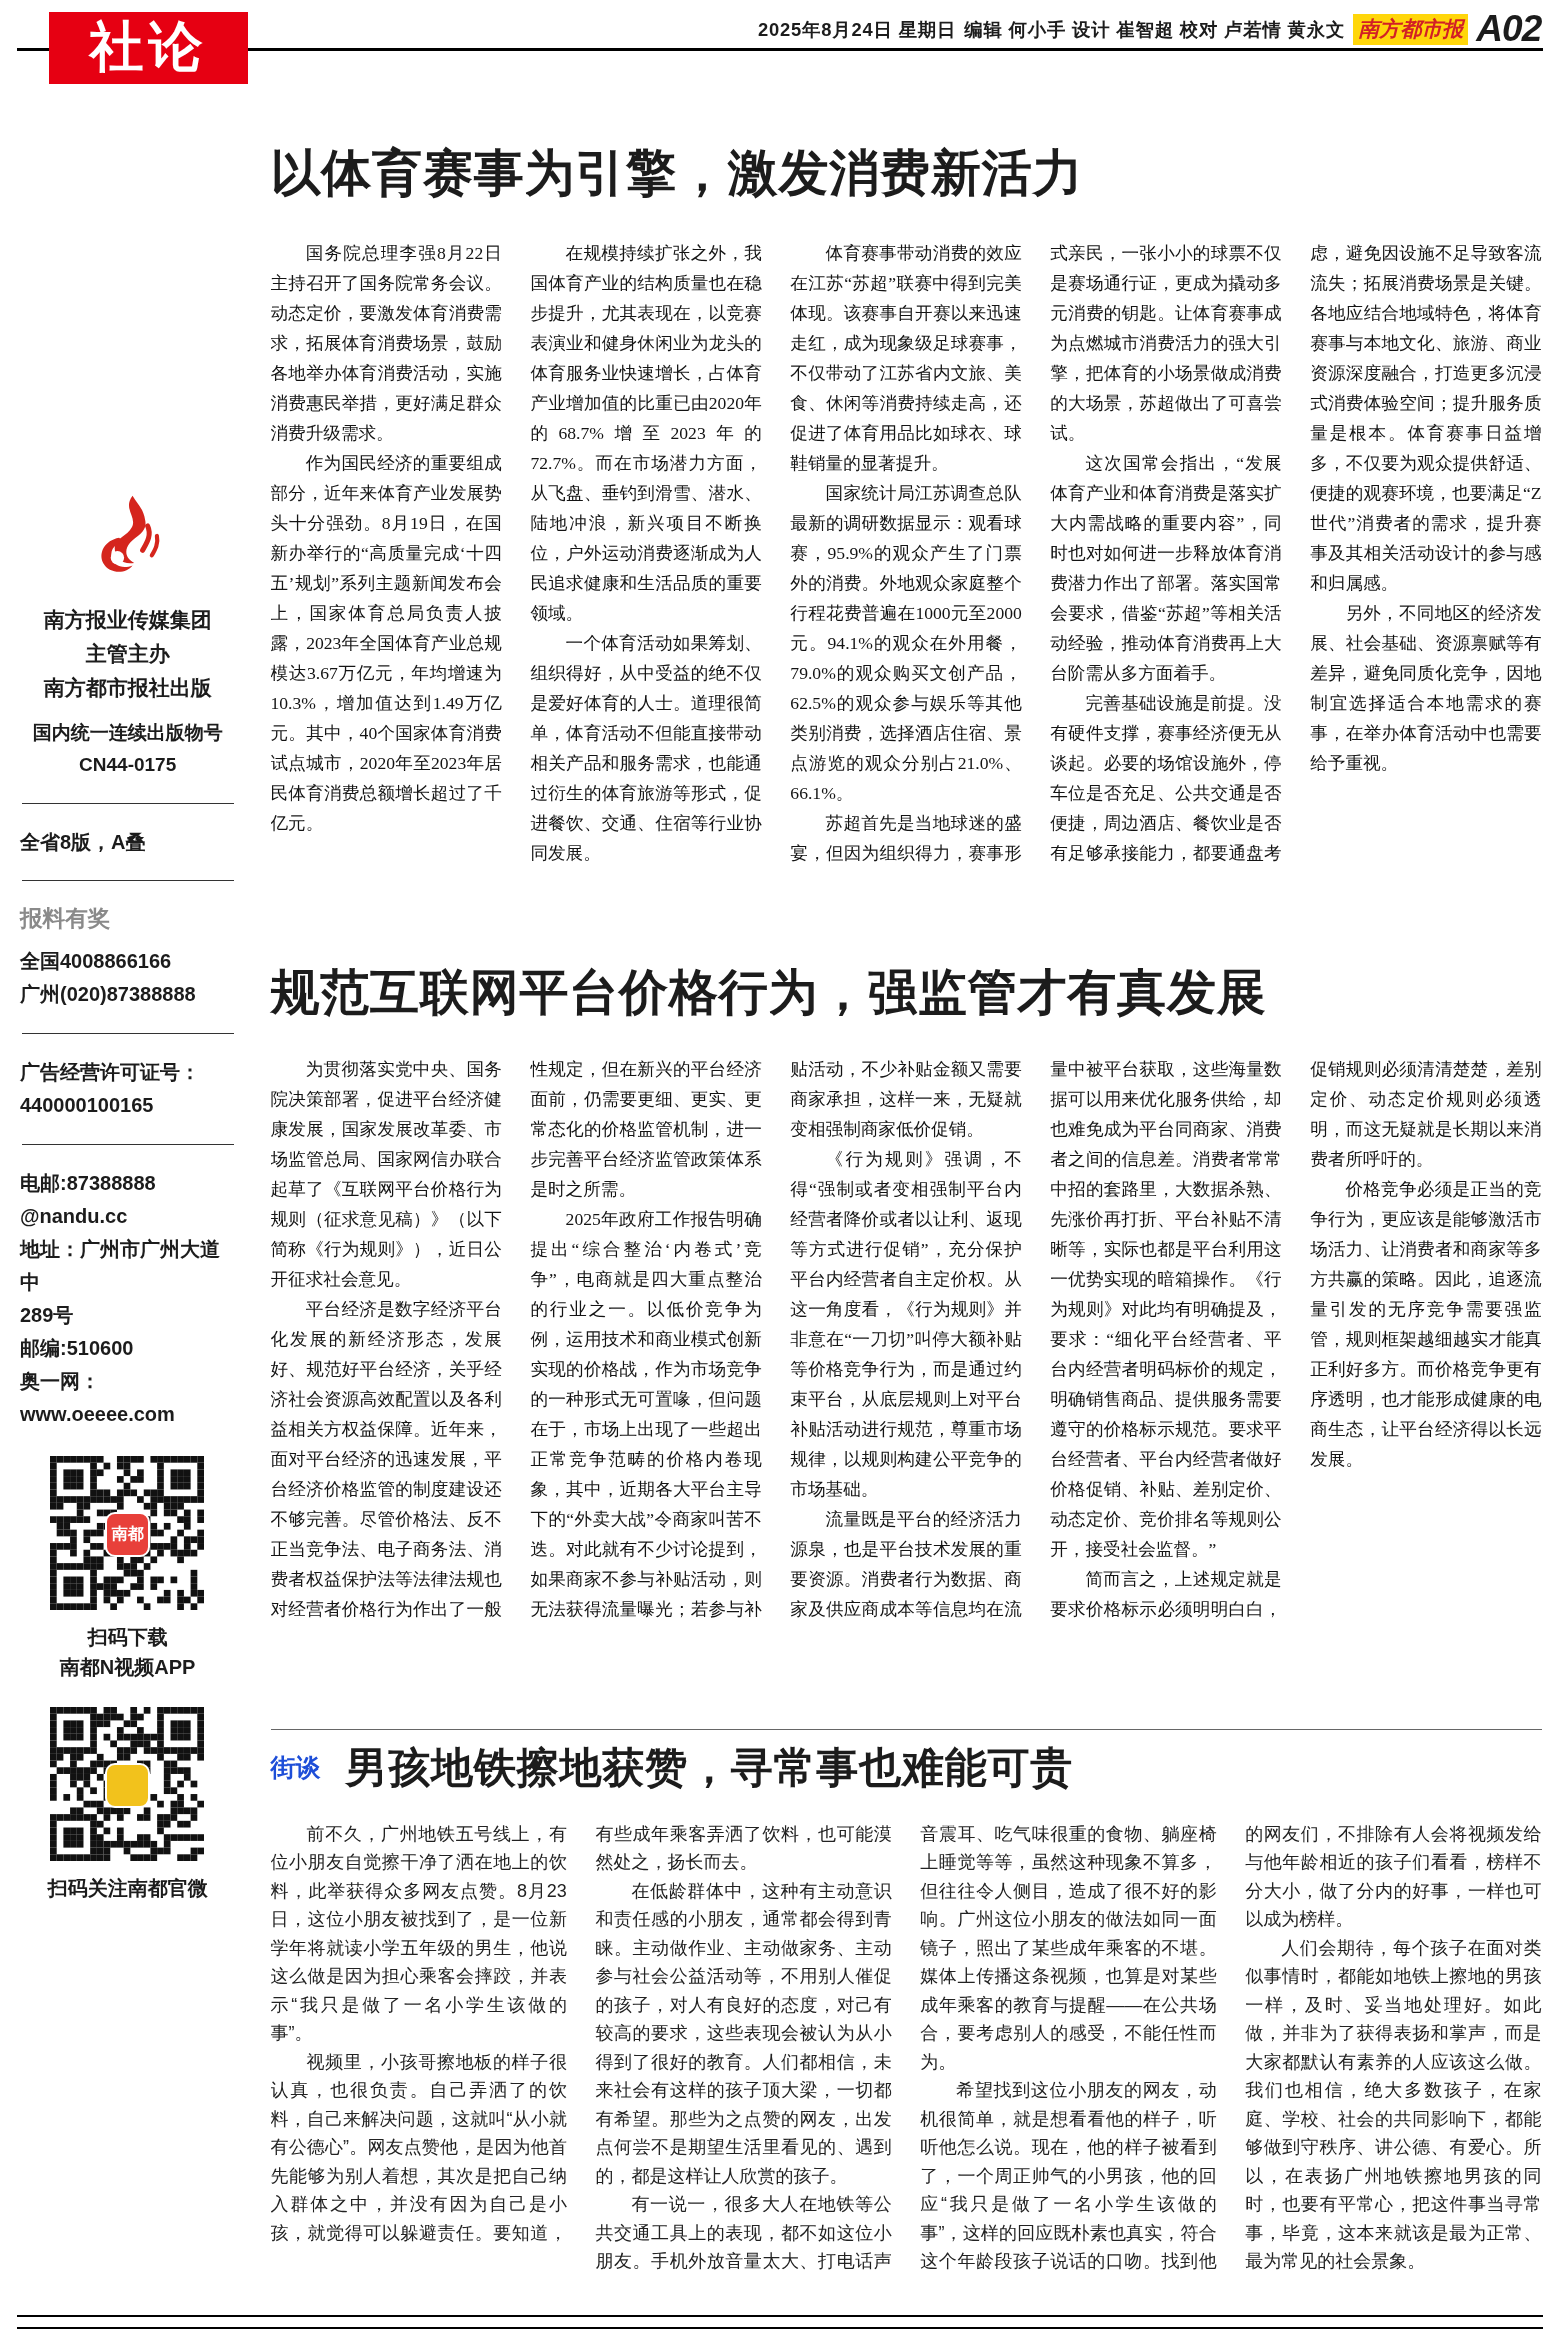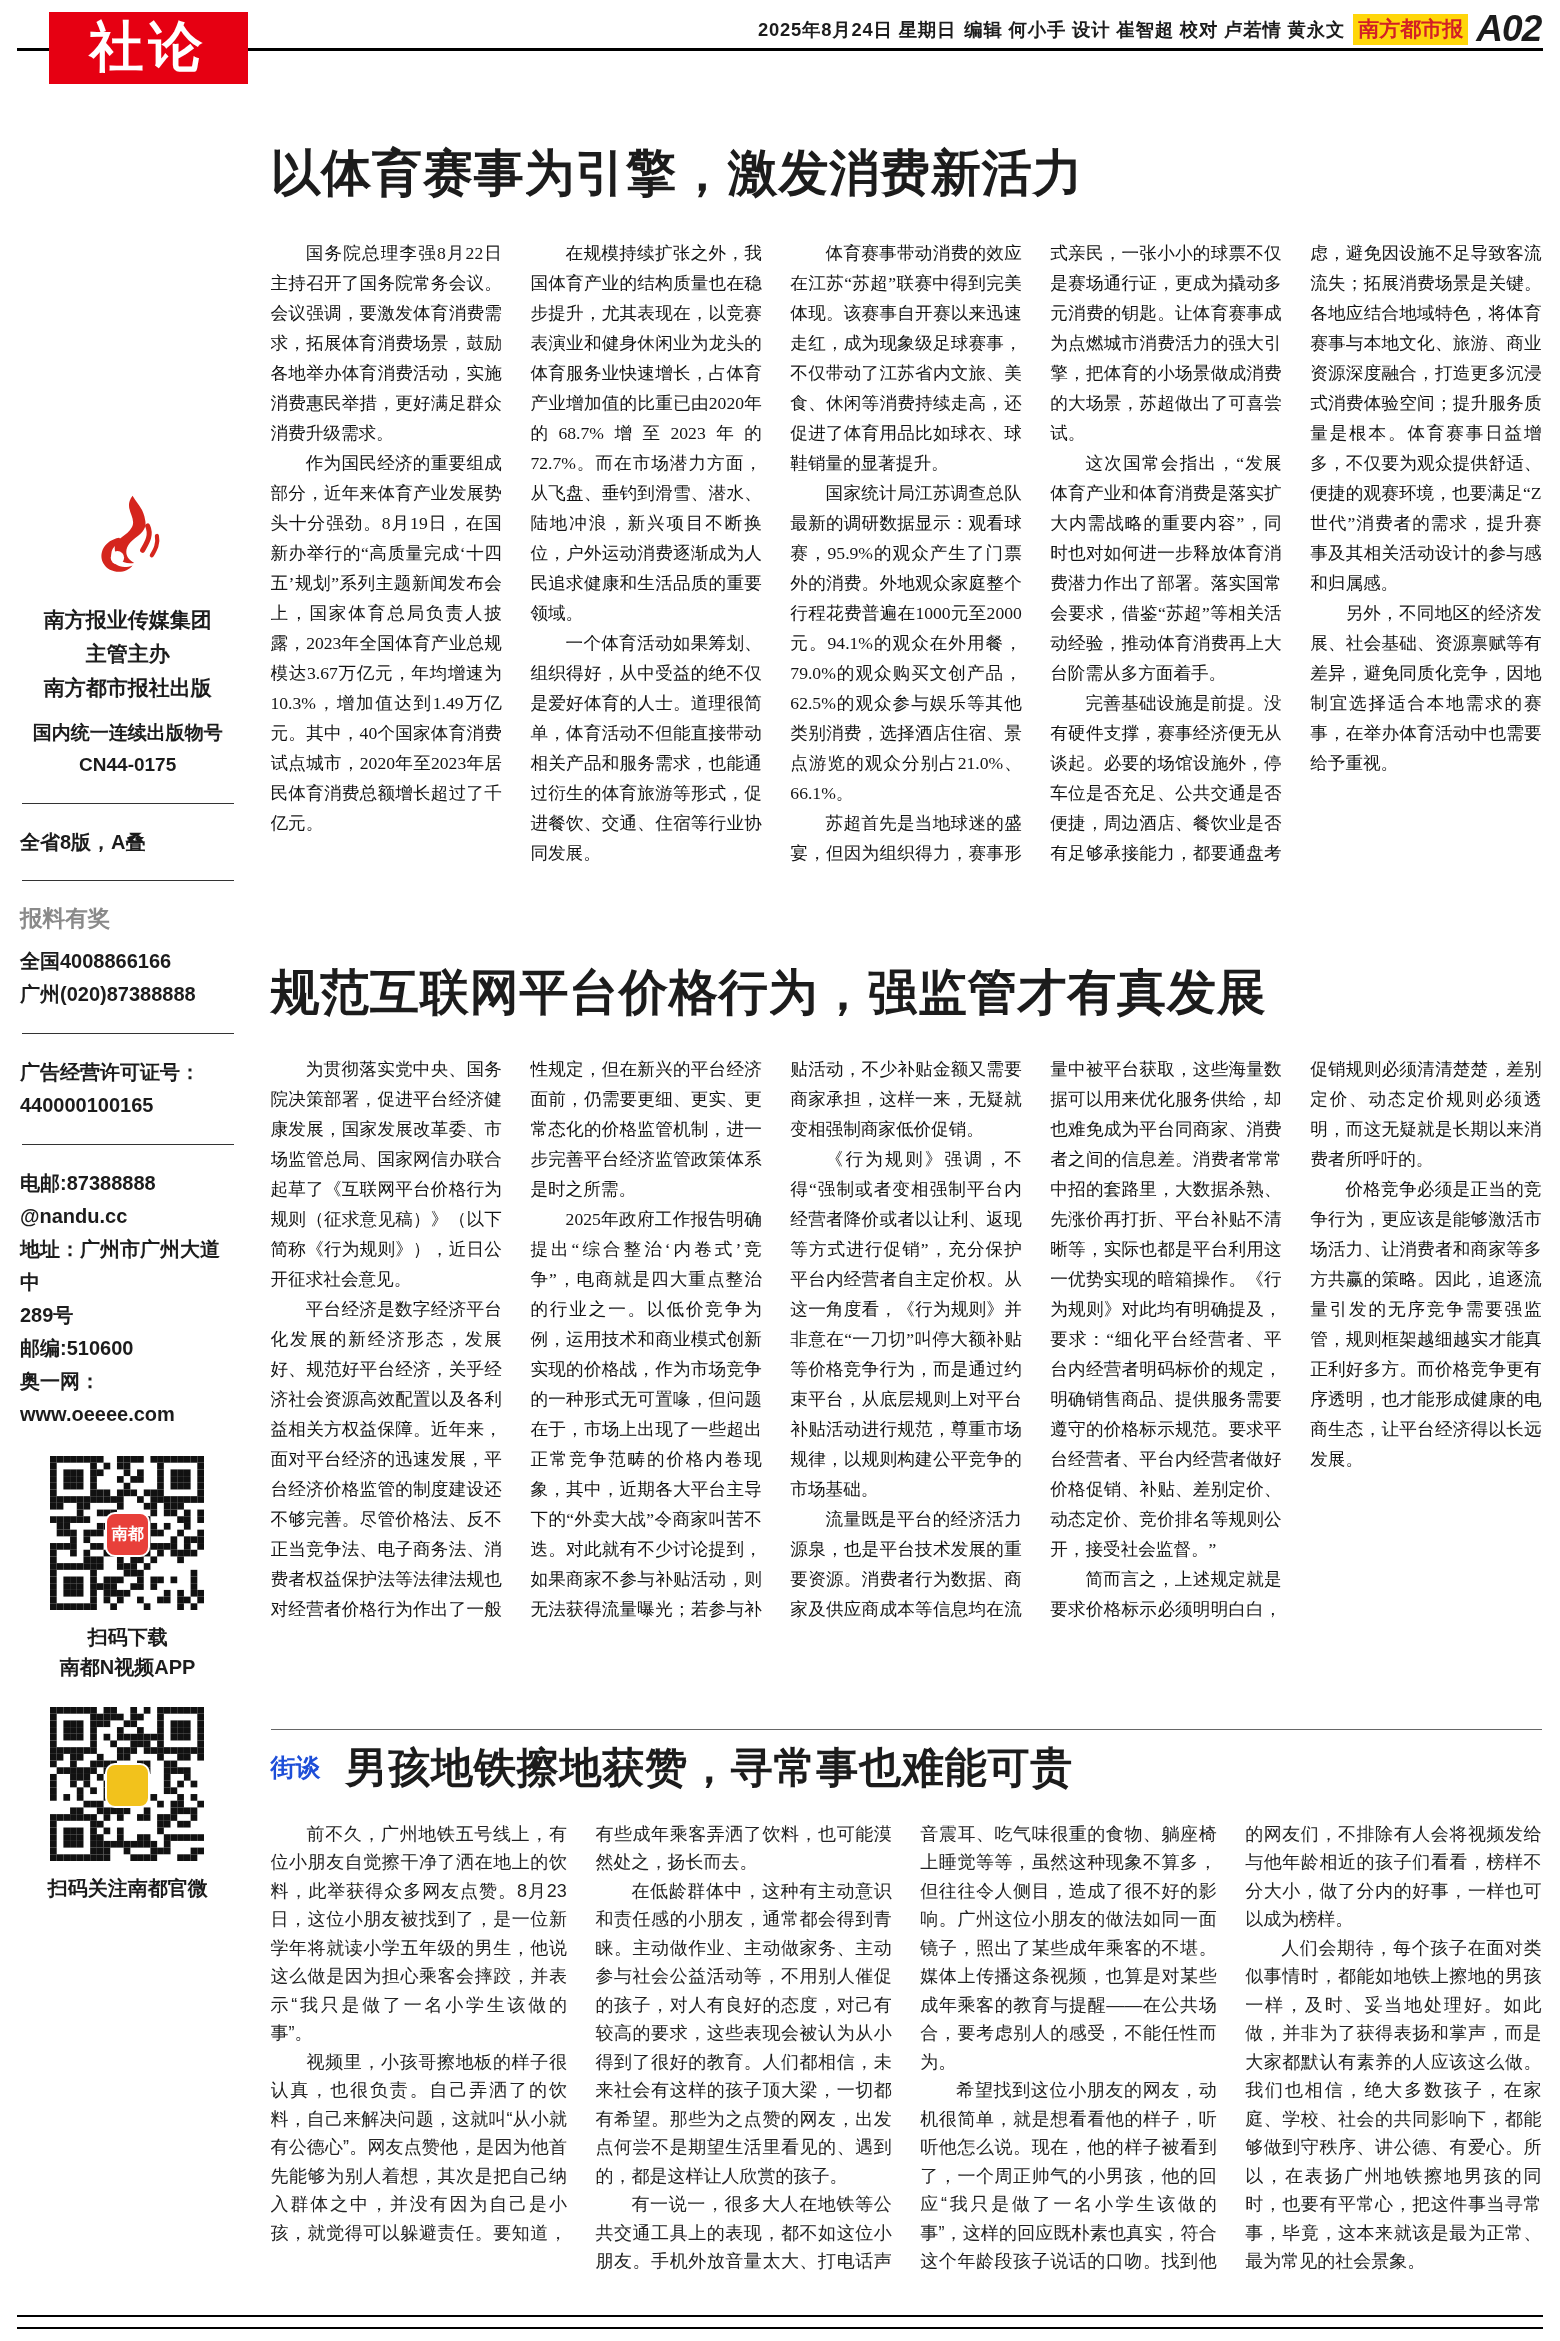--- a/index.html
+++ b/index.html
@@ -10,21 +10,21 @@
   .header{position:relative;height:102px;}
   .header-rule{position:absolute;left:17px;right:17px;top:48px;height:2.5px;background:#000;}
   .section-box{position:absolute;left:49px;top:11.7px;width:199px;height:72px;background:#e60012;
                color:#fff;display:flex;align-items:center;justify-content:center;
                font-size:54px;font-weight:900;font-family:Liberation Mono, monospace;
                letter-spacing:5px;}
   .header-right{position:absolute;right:18.4px;top:8.4px;display:flex;align-items:center;gap:8px;}
   .dateline{font-size:18.4px;font-weight:600;letter-spacing:0.8px;}
   .staffline{font-size:18.4px;font-weight:600;letter-spacing:0.8px;}
   .masthead{background:#ffd60a;color:#d21f26;font-weight:900;font-size:21px;padding:1.7px 5px;
-            font-family:"Liberation Serif","DejaVu Serif",serif;}
+            font-family:"Liberation Serif","DejaVu Serif",serif;font-style:italic;}
   .page-no{font-size:37px;font-weight:900;font-style:italic;letter-spacing:-0.8px;}
 
   
   .content{display:flex;align-items:flex-start;}
   .sidebar{flex:none;width:247px;padding:0 11.7px 0 20px;box-sizing:border-box;}
   .mainarea{flex:1;padding:0 18.4px 0 23.5px;box-sizing:border-box;}
 
   
   .flame-wrap{margin:392px auto 22px;width:109px;text-align:center;}
   .sb-center{text-align:center;}
@@ -698,21 +698,21 @@
             <p>扫码关注南都官微</p>
           </div>
       </div>
     </aside>
 
     <main class="mainarea">
 
       <article>
         <h1 class="art1-title">以体育赛事为引擎，激发消费新活力</h1>
         <div class="cols cols-5 serif-body a1-cols">
-            <p>国务院总理李强8月22日主持召开了国务院常务会议。会议强调，要激发体育消费需求，拓展体育消费场景，鼓励各地举办体育消费活动，实施消费惠民举措，更好满足群众消费升级需求。</p>
+            <p>国务院总理李强8月22日主持召开了国务院常务会议。动态定价，要激发体育消费需求，拓展体育消费场景，鼓励各地举办体育消费活动，实施消费惠民举措，更好满足群众消费升级需求。</p>
             <p>作为国民经济的重要组成部分，近年来体育产业发展势头十分强劲。8月19日，在国新办举行的“高质量完成‘十四五’规划”系列主题新闻发布会上，国家体育总局负责人披露，2023年全国体育产业总规模达3.67万亿元，年均增速为10.3%，增加值达到1.49万亿元。其中，40个国家体育消费试点城市，2020年至2023年居民体育消费总额增长超过了千亿元。</p>
             <p>在规模持续扩张之外，我国体育产业的结构质量也在稳步提升，尤其表现在，以竞赛表演业和健身休闲业为龙头的体育服务业快速增长，占体育产业增加值的比重已由2020年的68.7%增至2023年的72.7%。而在市场潜力方面，从飞盘、垂钓到滑雪、潜水、陆地冲浪，新兴项目不断换位，户外运动消费逐渐成为人民追求健康和生活品质的重要领域。</p>
             <p>一个体育活动如果筹划、组织得好，从中受益的绝不仅是爱好体育的人士。道理很简单，体育活动不但能直接带动相关产品和服务需求，也能通过衍生的体育旅游等形式，促进餐饮、交通、住宿等行业协同发展。</p>
             <p>体育赛事带动消费的效应在江苏“苏超”联赛中得到完美体现。该赛事自开赛以来迅速走红，成为现象级足球赛事，不仅带动了江苏省内文旅、美食、休闲等消费持续走高，还促进了体育用品比如球衣、球鞋销量的显著提升。</p>
             <p>国家统计局江苏调查总队最新的调研数据显示：观看球赛，95.9%的观众产生了门票外的消费。外地观众家庭整个行程花费普遍在1000元至2000元。94.1%的观众在外用餐，79.0%的观众购买文创产品，62.5%的观众参与娱乐等其他类别消费，选择酒店住宿、景点游览的观众分别占21.0%、66.1%。</p>
             <p>苏超首先是当地球迷的盛宴，但因为组织得力，赛事形式亲民，一张小小的球票不仅是赛场通行证，更成为撬动多元消费的钥匙。让体育赛事成为点燃城市消费活力的强大引擎，把体育的小场景做成消费的大场景，苏超做出了可喜尝试。</p>
             <p>这次国常会指出，“发展体育产业和体育消费是落实扩大内需战略的重要内容”，同时也对如何进一步释放体育消费潜力作出了部署。落实国常会要求，借鉴“苏超”等相关活动经验，推动体育消费再上大台阶需从多方面着手。</p>
             <p>完善基础设施是前提。没有硬件支撑，赛事经济便无从谈起。必要的场馆设施外，停车位是否充足、公共交通是否便捷，周边酒店、餐饮业是否有足够承接能力，都要通盘考虑，避免因设施不足导致客流流失；拓展消费场景是关键。各地应结合地域特色，将体育赛事与本地文化、旅游、商业资源深度融合，打造更多沉浸式消费体验空间；提升服务质量是根本。体育赛事日益增多，不仅要为观众提供舒适、便捷的观赛环境，也要满足“Z世代”消费者的需求，提升赛事及其相关活动设计的参与感和归属感。</p>
             <p>另外，不同地区的经济发展、社会基础、资源禀赋等有差异，避免同质化竞争，因地制宜选择适合本地需求的赛事，在举办体育活动中也需要给予重视。</p>
           </div>

